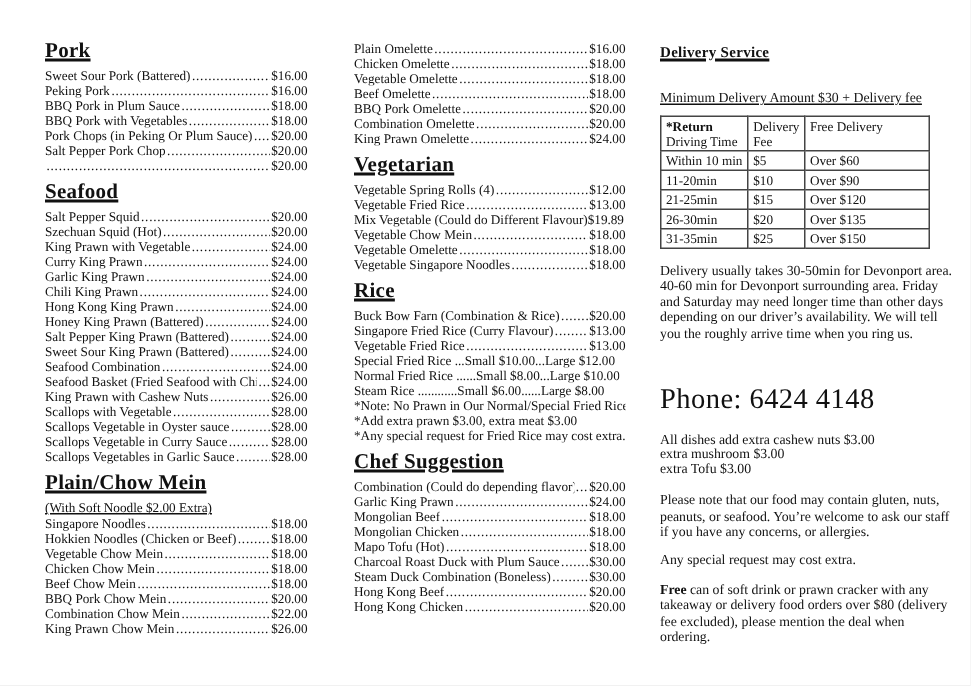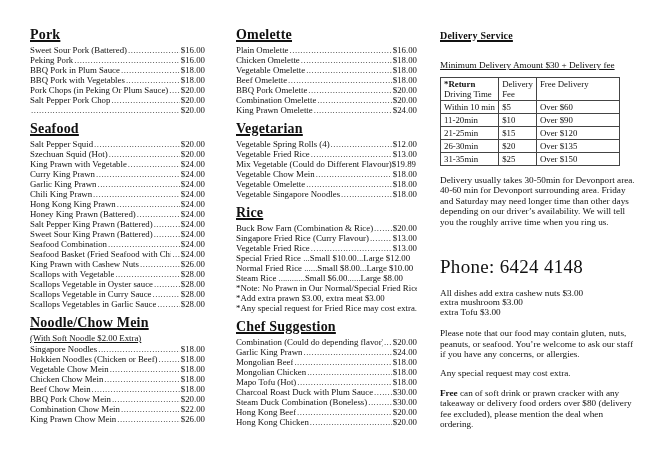--- a/index.html
+++ b/index.html
@@ -235,21 +235,21 @@
 
           <div class="row">
             <span class="nm">Scallops Vegetables in Garlic Sauce</span>
             <span class="leader"></span>
             <span class="pr">$28.00</span>
           </div>
         </div>
     </div>
 
     <div class="section">
-      <h2 class="section-title">Noodle/Chow Mein</h2>
+      <h2 class="section-title">Plain/Chow Mein</h2>
       <div class="section-subtitle">(With Soft Noodle $2.00 Extra)</div>
       <div class="items">
 
           <div class="row">
             <span class="nm">Singapore Noodles</span>
             <span class="leader"></span>
             <span class="pr">$18.00</span>
           </div>
 
           <div class="row">
@@ -294,21 +294,20 @@
             <span class="pr">$26.00</span>
           </div>
         </div>
     </div>
 
   </div>
 
   <div class="col" id="col-mid">
 
     <div class="section">
-      <h2 class="section-title">Omelette</h2>
       <div class="items">
 
           <div class="row">
             <span class="nm">Plain Omelette</span>
             <span class="leader"></span>
             <span class="pr">$16.00</span>
           </div>
 
           <div class="row">
             <span class="nm">Chicken Omelette</span>

